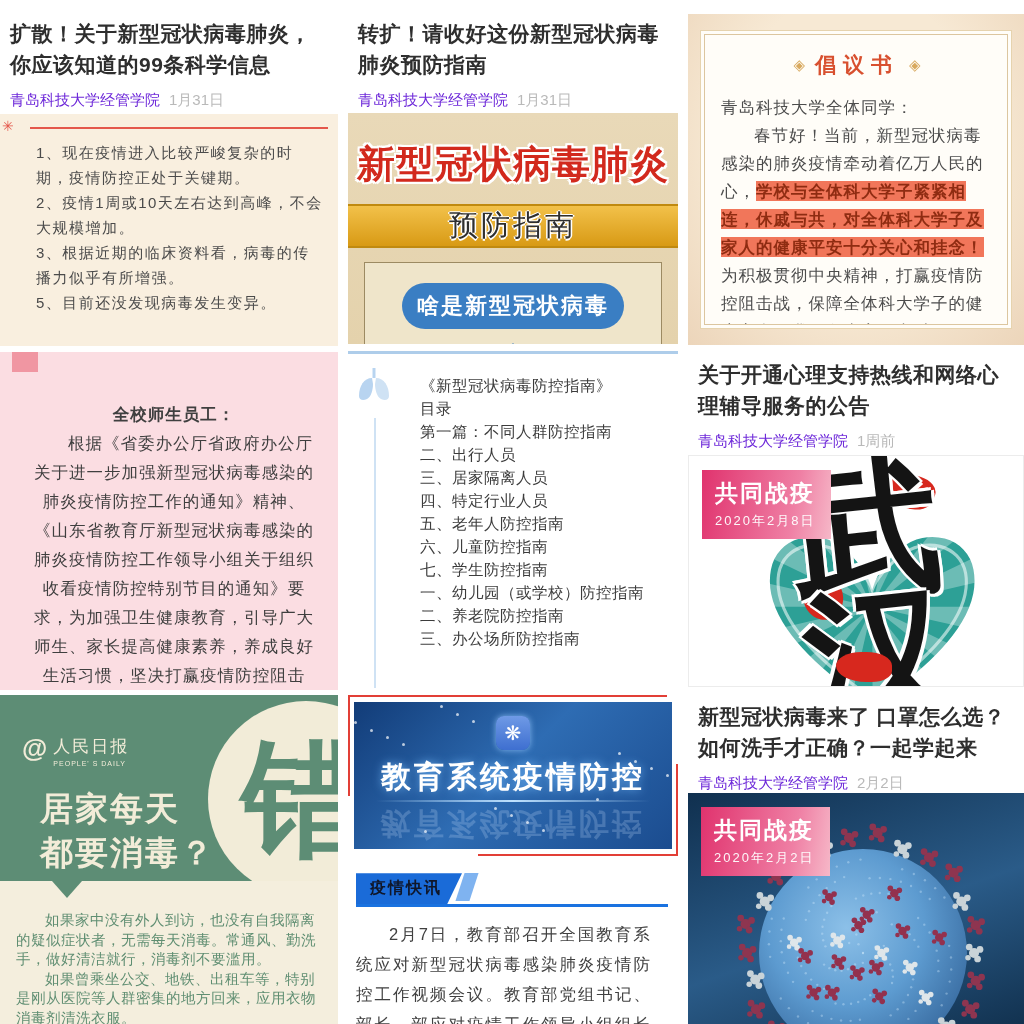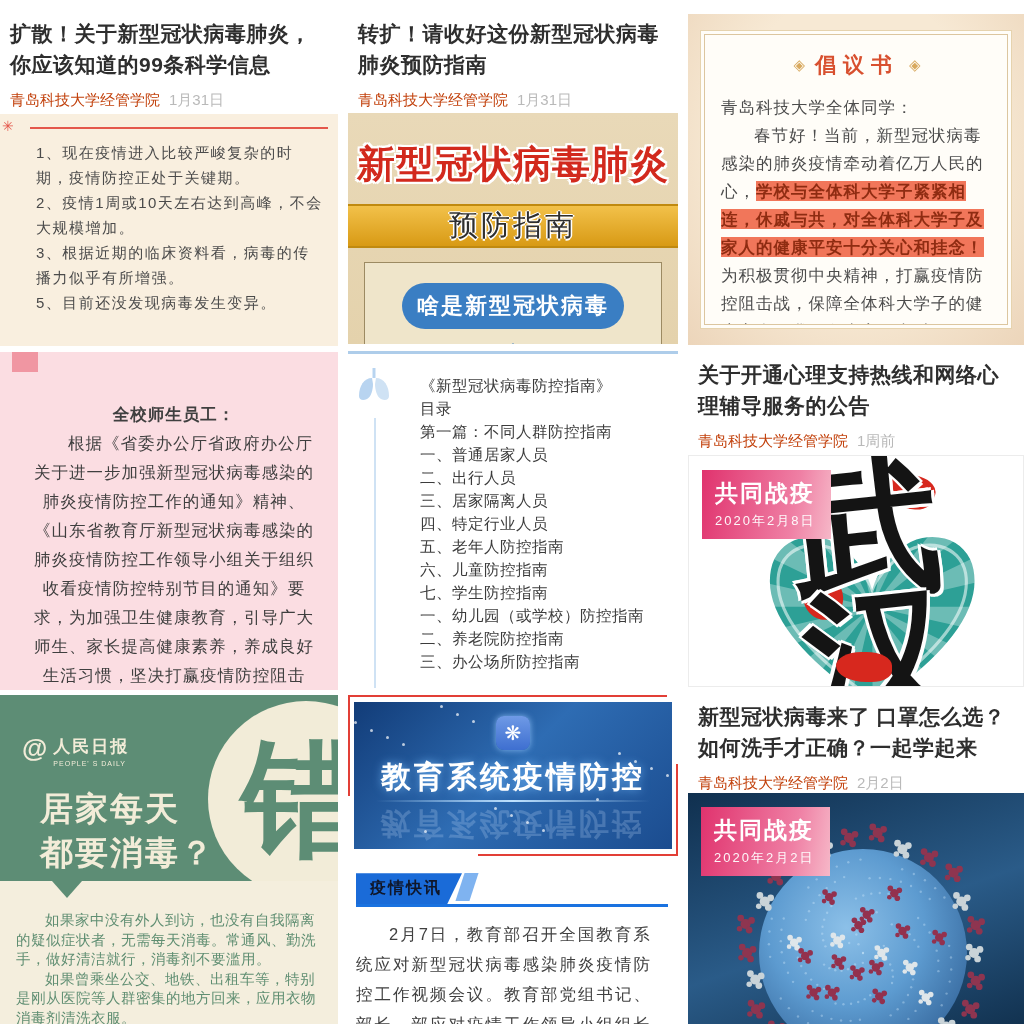--- a/index.html
+++ b/index.html
@@ -6,42 +6,42 @@
   html,body { width:1024px; height:1024px; background:#fff; overflow:hidden;
     font-family:"Liberation Sans","DejaVu Sans",sans-serif; }
   .page { width:1024px; height:1024px; display:flex; gap:10px; background:#fff; }
   .col { display:flex; flex-direction:column; }
   .col1 { width:338px; } .col2 { width:330px; } .col3 { width:336px; }
 
   
   .art-header { padding:18px 14px 0 10px; }
   .art-title { font-size:21px; line-height:31px; font-weight:700; color:#2e2e2e; letter-spacing:.5px; cursor:pointer; }
   .meta-row { margin-top:11px; font-size:15px; display:flex; gap:9px; align-items:baseline; }
-  .meta-source { color:#c2410c; cursor:pointer; }
+  .meta-source { color:#6d28d9; cursor:pointer; }
   .meta-date { color:#b9b9b9; }
 
   
   .facts-card { height:233px; margin-top:2px; background:#f9efdf; position:relative; overflow:hidden; padding:26px 14px 0 36px; cursor:pointer; }
   .facts-line { position:absolute; top:13px; left:30px; right:10px; height:2px; background:#e4574b; }
   .facts-asterisk { position:absolute; top:4px; left:2px; color:#e4574b; font-size:14px; }
   .fact { font-size:15px; line-height:25px; color:#4b4b4b; letter-spacing:1.5px; }
 
   
   .pink-card { height:339px; margin-top:6px; background:#fbdde2; position:relative; overflow:hidden; padding:48px 20px 0 30px; cursor:pointer;text-align:center; }
   .pink-corner { position:absolute; top:0; left:12px; width:26px; height:20px; background:#f096a2; }
   .pink-card .doc-text { font-size:16.5px; line-height:29px; color:#3f3f3f; letter-spacing:1px; }
   .pink-card .salutation { font-weight:700; }
   .pink-card p.ind { text-indent:2em; }
 
   
   .pd-card { height:329px; margin-top:5px; display:flex; flex-direction:column; cursor:pointer; }
   .pd-top { height:186px; background:#5d8d75; position:relative; overflow:hidden; }
   .pd-logo { position:absolute; top:40px; left:22px; display:flex; gap:6px; color:#f2ecd8; align-items:flex-start; }
   .pd-at { font-size:26px; font-weight:700; line-height:26px; }
-  .pd-logo-cn { font-size:17px; font-weight:700; letter-spacing:2px; }
+  .pd-logo-cn { font-size:17px; font-weight:400; letter-spacing:2px; }
   .pd-logo-en { font-size:7px; letter-spacing:1px; margin-top:2px; }
   .pd-question { position:absolute; left:40px; top:92px; font-size:33px; font-weight:700; color:#f2ecd8; line-height:44px; letter-spacing:2px; }
   .pd-stamp-circle { position:absolute; top:6px; right:-66px; width:196px; height:196px; border-radius:50%; background:#f2ecd8; display:flex; align-items:center; justify-content:center; }
   .pd-stamp { font-size:128px; font-weight:900; color:#5d8d75; line-height:1; }
   .pd-bottom { flex:1; background:#f4eedd; position:relative; padding:30px 16px 0 16px; overflow:hidden; }
   .pd-tail { position:absolute; top:0; left:52px; width:0; height:0; border-left:15px solid transparent; border-right:15px solid transparent; border-top:17px solid #5d8d75; }
   .pd-bottom p { font-size:14.5px; line-height:19.5px; color:#5f8e72; text-indent:2em; letter-spacing:.5px; }
 
   
   .guide-cover { height:233px; margin-top:2px; background:linear-gradient(180deg,#e9d9b8,#e4d2ac); overflow:hidden; cursor:pointer; }
@@ -199,21 +199,20 @@
           <path d="M18 2 v10" stroke="#b8d4f0" stroke-width="3" fill="none"></path>
           <path d="M16 12 C8 12 3 20 3 30 C3 34 7 35 11 33 C15 31 17 24 17 18 Z" fill="#b8d4f0"></path>
           <path d="M20 12 C28 12 33 20 33 30 C33 34 29 35 25 33 C21 31 19 24 19 18 Z" fill="#cfe2f4"></path>
         </svg>
       </span>
       <div class="toc-vline"></div>
       <div class="toc-body">
         <div class="toc-title">《新型冠状病毒防控指南》</div>
         <div>目录</div>
         <div>第一篇：不同人群防控指南</div>
-        <div>一、普通居家人员</div>
         <div>二、出行人员</div>
         <div>三、居家隔离人员</div>
         <div>四、特定行业人员</div>
         <div>五、老年人防控指南</div>
         <div>六、儿童防控指南</div>
         <div>七、学生防控指南</div>
         <div>一、幼儿园（或学校）防控指南</div>
         <div>二、养老院防控指南</div>
         <div>三、办公场所防控指南</div>
       </div>

